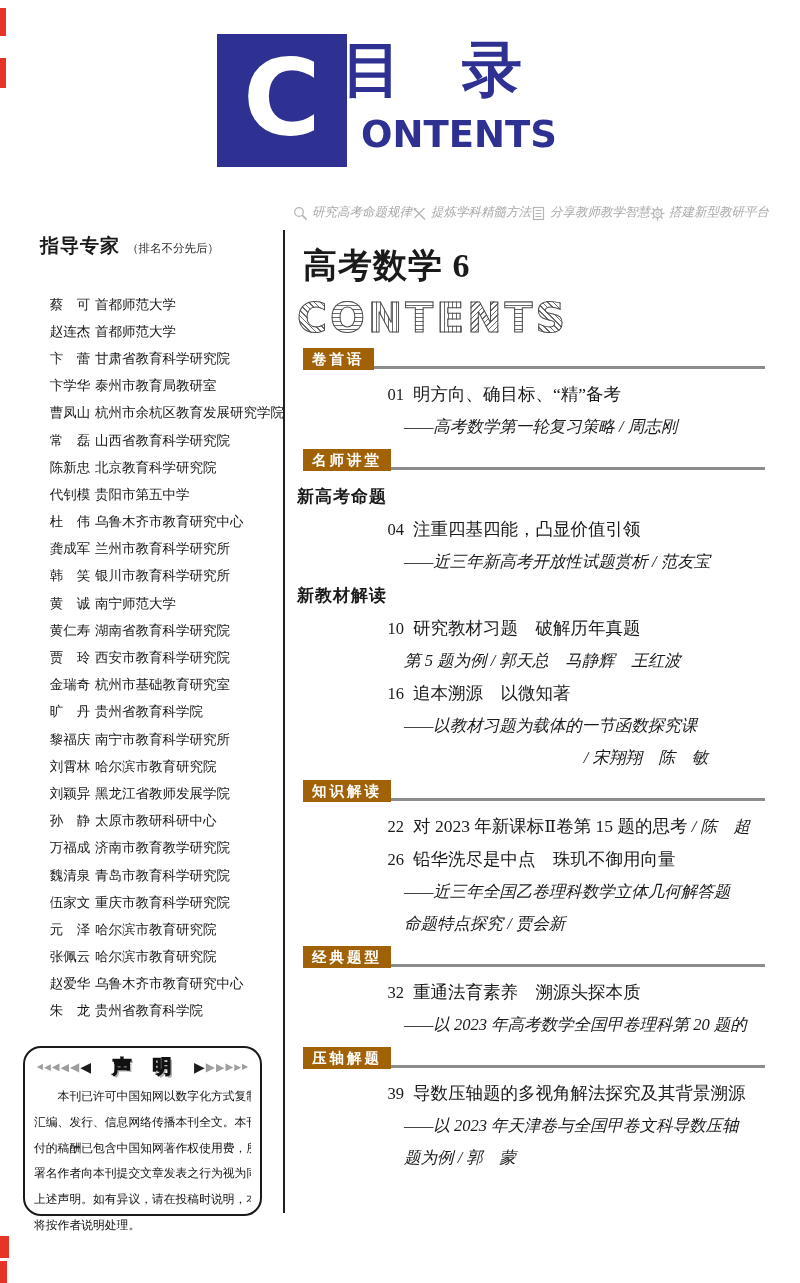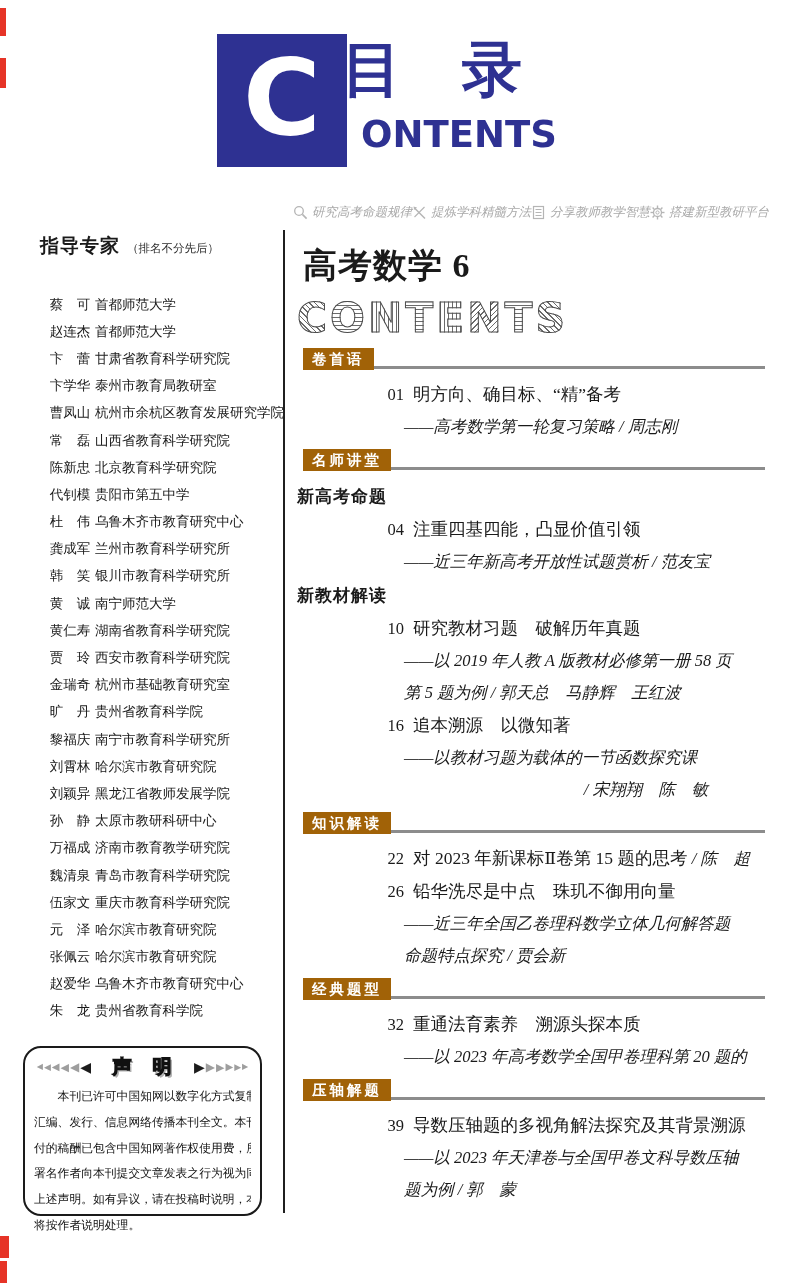--- a/index.html
+++ b/index.html
@@ -36,21 +36,21 @@
     font-family:"DejaVu Sans","Liberation Sans",sans-serif;
     font-weight:bold; font-size:37px; letter-spacing:0px; line-height:1;
   }
 
   
   .tagline {
     position:absolute; left:293px; top:201px; width:472px; height:22px;
     display:flex; justify-content:space-between; align-items:center;
     color:#a9a9a9; font-size:12.5px; font-style:italic; white-space:nowrap;
   }
-  .tag-item { display:flex; align-items:center; gap:4px; }
+  .tag-item { display:flex; align-items:flex-end; gap:4px; }
   .tag-item svg { display:block; }
 
   
   .experts { position:absolute; left:40px; top:233px; width:238px; }
   .experts-header { margin-bottom:32px; white-space:nowrap; }
   .eh-title {
     font-family:"DejaVu Sans","Liberation Sans",sans-serif;
     font-weight:bold; font-size:19px; letter-spacing:1px;
   }
   .eh-note { font-size:11.5px; color:#2a2a2a; margin-left:3px; }
@@ -329,21 +329,20 @@
     </div>
     <div class="group-heading">新高考命题</div>
     <div class="t-line">
       <span class="no">04</span><span class="tt">注重四基四能，凸显价值引领</span>
     </div>
     <div class="sub">——近三年新高考开放性试题赏析 / 范友宝</div>
     <div class="group-heading">新教材解读</div>
     <div class="t-line">
       <span class="no">10</span><span class="tt">研究教材习题　破解历年真题</span>
     </div>
-    <div class="sub">——以 2019 年人教 A 版教材必修第一册 58 页</div>
     <div class="sub">第 5 题为例 / 郭天总　马静辉　王红波</div>
     <div class="t-line">
       <span class="no">16</span><span class="tt">追本溯源　以微知著</span>
     </div>
     <div class="sub">——以教材习题为载体的一节函数探究课</div>
     <div class="sub right">/ 宋翔翔　陈　敏</div>
 
     <div class="sec-head">
       <span class="sec-badge">知识解读</span>
       <span class="sec-rule"></span>

